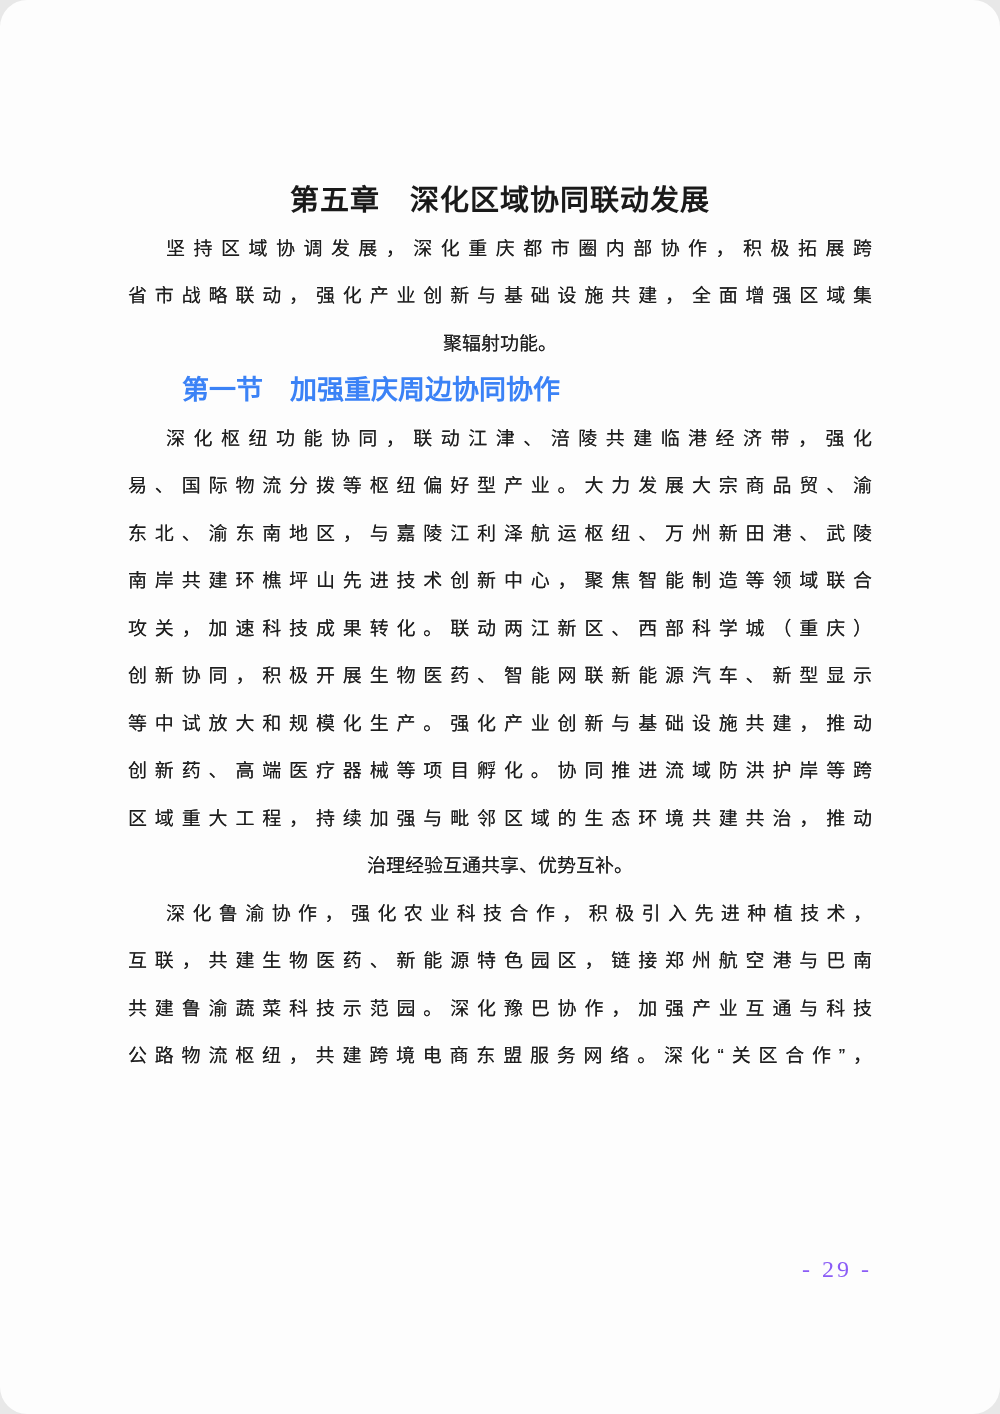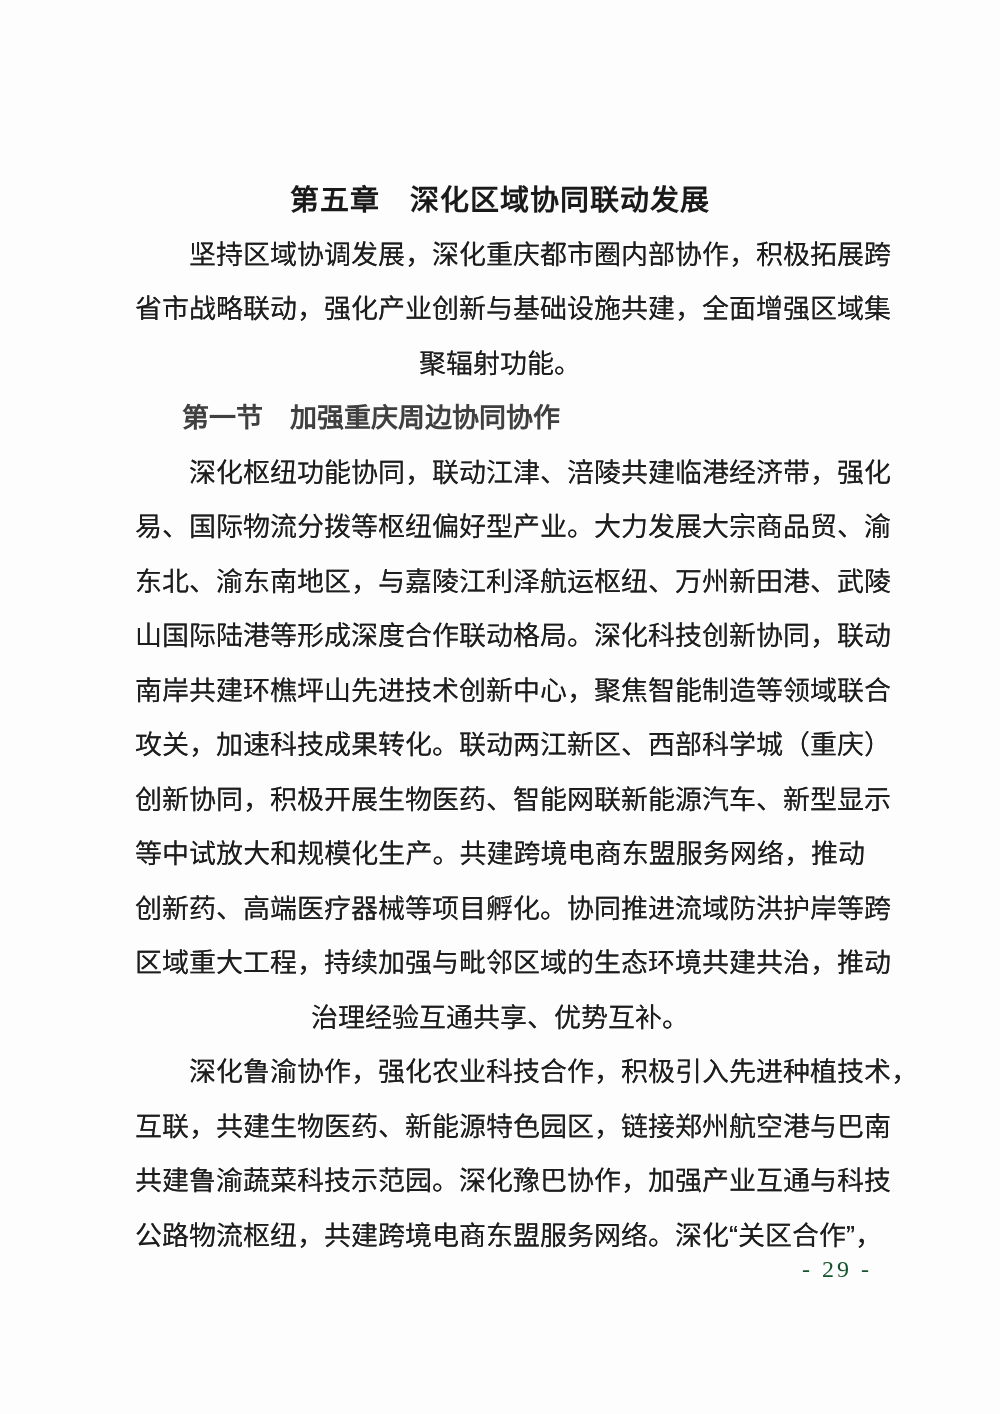--- a/index.html
+++ b/index.html
@@ -10,42 +10,43 @@
   }
   .page {
     position: relative;
     width: 1000px;
     height: 1414px;
     margin: 0 auto;
     background: #fdfdfd;
     font-family: "Liberation Sans", sans-serif;
     color: #1d1d1d;
     overflow: hidden;
+    border-radius: 27px;
   }
   .text-block {
     position: absolute;
     left: 128px;
     top: 177px;
     width: 744px;
   }
   .chapter-title {
     margin: 0;
     height: 47.5px;
     line-height: 47.5px;
     font-size: 29px;
     font-weight: 700;
     text-align: center;
     letter-spacing: 1px;
     color: #1a1a1a;
   }
   .line {
-    margin: 7px;
+    margin: 0;
     height: 47.5px;
     line-height: 47.5px;
-    font-size: 27px;
+    font-size: 19px;
     text-align: justify;
     text-align-last: justify;
     text-shadow: 0 0 0.6px rgba(0,0,0,0.65);
     white-space: nowrap;
   }
   .line.first {
     text-indent: 2em;
   }
   .line.last {
     text-align: center;
@@ -53,54 +54,53 @@
   }
   .section-heading {
     margin: 0;
     height: 47.5px;
     line-height: 47.5px;
     font-size: 27px;
     font-weight: 700;
     text-indent: 2em;
     text-align: left;
     text-align-last: auto;
-    color: #404040;
+    color: #3b82f6;
   }
   .page-number {
     position: absolute;
     top: 1256px;
     right: 128px;
     font-family: "Liberation Serif", serif;
     font-size: 24px;
     letter-spacing: 3px;
-    color: #14532d;
+    color: #8b5cf6;
   }
 </style>
 </head>
 <body>
 
 <div class="page">
   <div class="text-block">
 
     <h1 class="chapter-title">第五章　深化区域协同联动发展</h1>
 
     <p class="line first">坚持区域协调发展，深化重庆都市圈内部协作，积极拓展跨</p>
     <p class="line">省市战略联动，强化产业创新与基础设施共建，全面增强区域集</p>
     <p class="line last">聚辐射功能。</p>
 
     <h2 class="section-heading">第一节　加强重庆周边协同协作</h2>
 
     <p class="line first">深化枢纽功能协同，联动江津、涪陵共建临港经济带，强化</p>
     <p class="line">易、国际物流分拨等枢纽偏好型产业。大力发展大宗商品贸、渝</p>
     <p class="line">东北、渝东南地区，与嘉陵江利泽航运枢纽、万州新田港、武陵</p>
-    <p class="line">山国际陆港等形成深度合作联动格局。深化科技创新协同，联动</p>
     <p class="line">南岸共建环樵坪山先进技术创新中心，聚焦智能制造等领域联合</p>
     <p class="line">攻关，加速科技成果转化。联动两江新区、西部科学城（重庆）</p>
     <p class="line">创新协同，积极开展生物医药、智能网联新能源汽车、新型显示</p>
-    <p class="line">等中试放大和规模化生产。共建跨境电商东盟服务网络，推动</p>
+    <p class="line">等中试放大和规模化生产。强化产业创新与基础设施共建，推动</p>
     <p class="line">创新药、高端医疗器械等项目孵化。协同推进流域防洪护岸等跨</p>
     <p class="line">区域重大工程，持续加强与毗邻区域的生态环境共建共治，推动</p>
     <p class="line last">治理经验互通共享、优势互补。</p>
 
 
     <p class="line first">深化鲁渝协作，强化农业科技合作，积极引入先进种植技术，</p>
     <p class="line">互联，共建生物医药、新能源特色园区，链接郑州航空港与巴南</p>
     <p class="line">共建鲁渝蔬菜科技示范园。深化豫巴协作，加强产业互通与科技</p>
     <p class="line">公路物流枢纽，共建跨境电商东盟服务网络。深化“关区合作”，</p>
 

